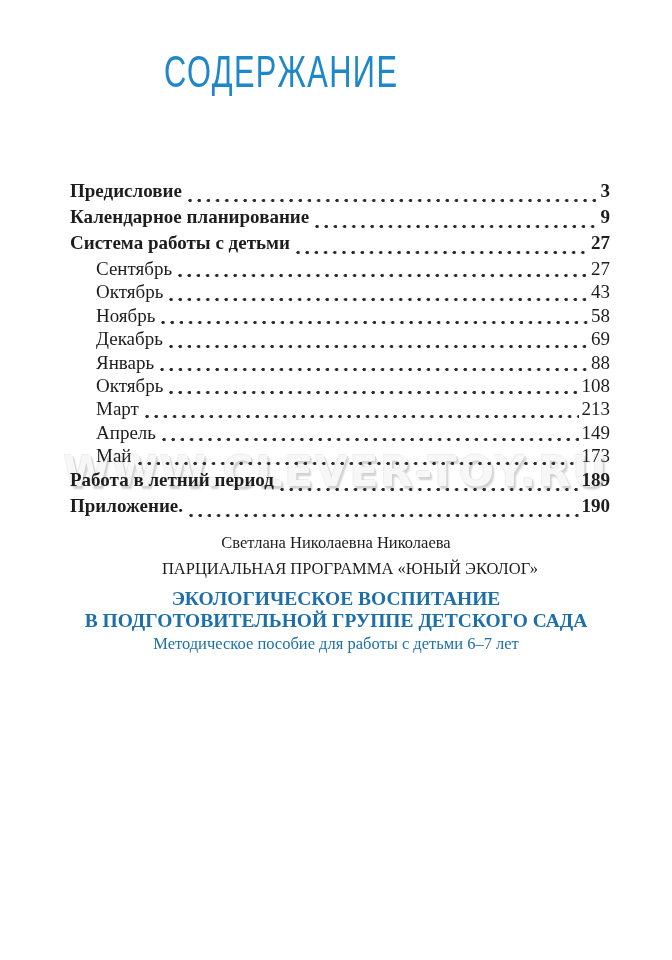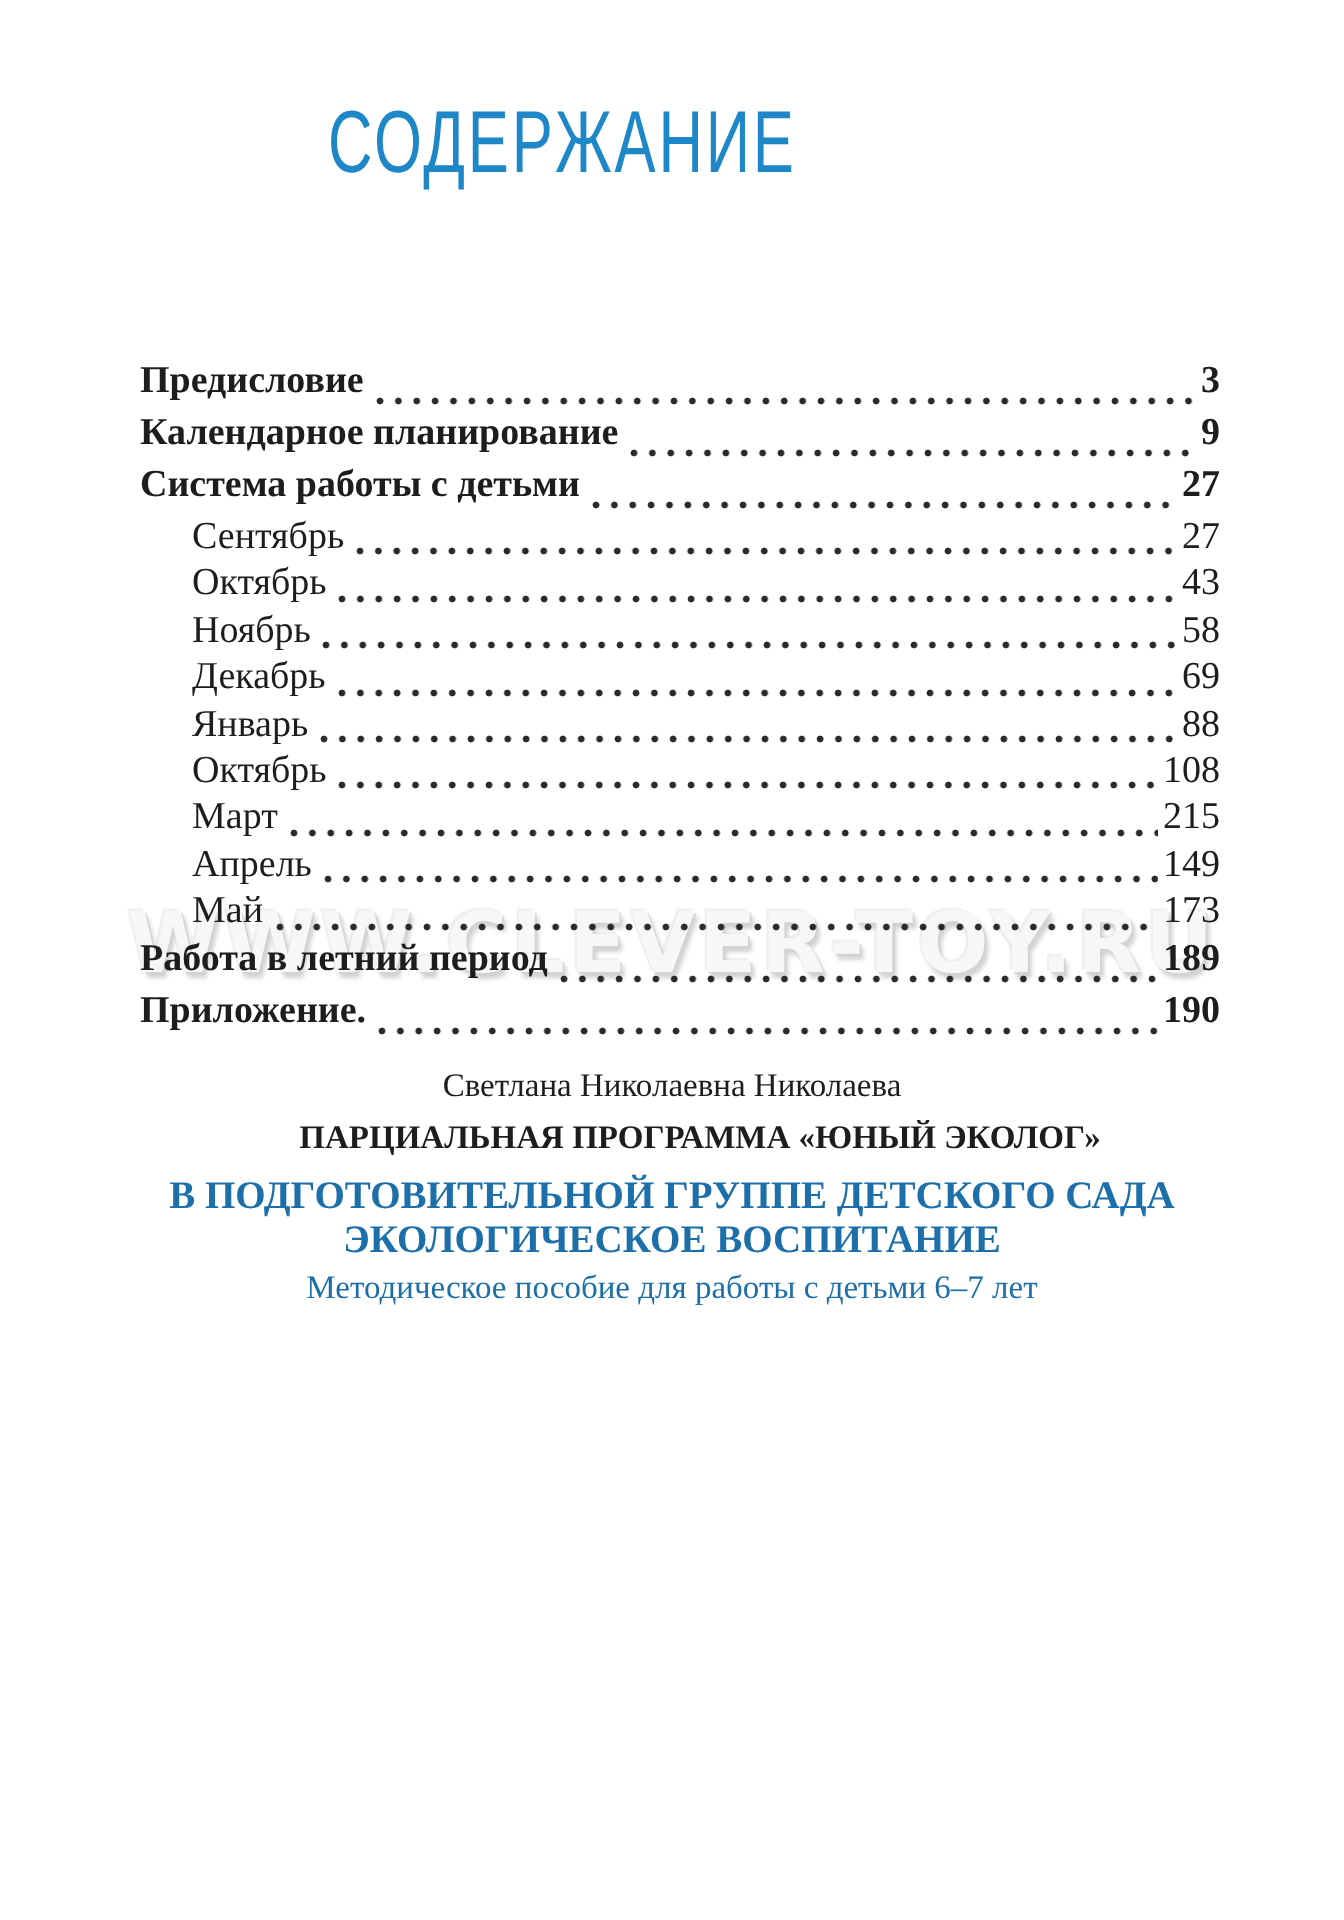--- a/index.html
+++ b/index.html
@@ -55,21 +55,21 @@
     background-size:9.2px 7px;background-repeat:repeat-x;
   }
   .toc-page{white-space:nowrap;}
   
   .colophon{
     position:absolute;left:0;right:0;top:533px;z-index:1;
     text-align:center;
   }
   .colophon p{margin:0;}
   .author{font-size:16.5px;margin:0 0 6px !important;}
-  .program{font-size:16.5px;font-weight:700;margin:0 0 9px !important;padding-left:28px;}
+  .program{font-size:16.5px;font-weight:400;margin:0 0 9px !important;padding-left:28px;}
   .book-title{
     font-size:19.5px;font-weight:700;line-height:21.5px;
     color:var(--title-blue);
   }
   .book-title-block{margin:0 0 3px;}
   .subtitle{font-size:16.5px;color:var(--title-blue);margin:0 0 10px !important;}
   .credits{margin:0 0 12px;}
   .credits p{font-size:15.5px;line-height:16.2px;}
   .publisher{margin:0 0 13px;}
   .publisher p{font-size:15.5px;line-height:17px;}
@@ -137,21 +137,21 @@
       <div class="toc-row indent">
         <span class="toc-label">Октябрь</span>
         <span class="toc-label2"></span>
         <span class="leader"></span>
         <span class="toc-page">108</span>
       </div>
       <div class="toc-row indent">
         <span class="toc-label">Март</span>
         <span class="toc-label2"></span>
         <span class="leader"></span>
-        <span class="toc-page">215</span>
+        <span class="toc-page">213</span>
       </div>
       <div class="toc-row indent">
         <span class="toc-label">Апрель</span>
         <span class="toc-label2"></span>
         <span class="leader"></span>
         <span class="toc-page">149</span>
       </div>
       <div class="toc-row indent">
         <span class="toc-label">Май</span>
         <span class="toc-label2"></span>
@@ -168,22 +168,22 @@
         <span class="toc-label">Приложение.</span>
         <span class="leader"></span>
         <span class="toc-page">190</span>
       </div>
     </div>
 
   <div class="colophon">
     <p class="author">Светлана Николаевна Николаева</p>
     <p class="program">ПАРЦИАЛЬНАЯ ПРОГРАММА «ЮНЫЙ ЭКОЛОГ»</p>
     <div class="book-title-block">
+      <p class="book-title">ЭКОЛОГИЧЕСКОЕ ВОСПИТАНИЕ</p>
       <p class="book-title">В ПОДГОТОВИТЕЛЬНОЙ ГРУППЕ ДЕТСКОГО САДА</p>
-      <p class="book-title">ЭКОЛОГИЧЕСКОЕ ВОСПИТАНИЕ</p>
     </div>
     <p class="subtitle">Методическое пособие для работы с детьми 6–7 лет</p>
 
     <div class="credits">
 
     <p></p>
         <p></p>
         <p></p>
         <p></p>
         <p></p>

